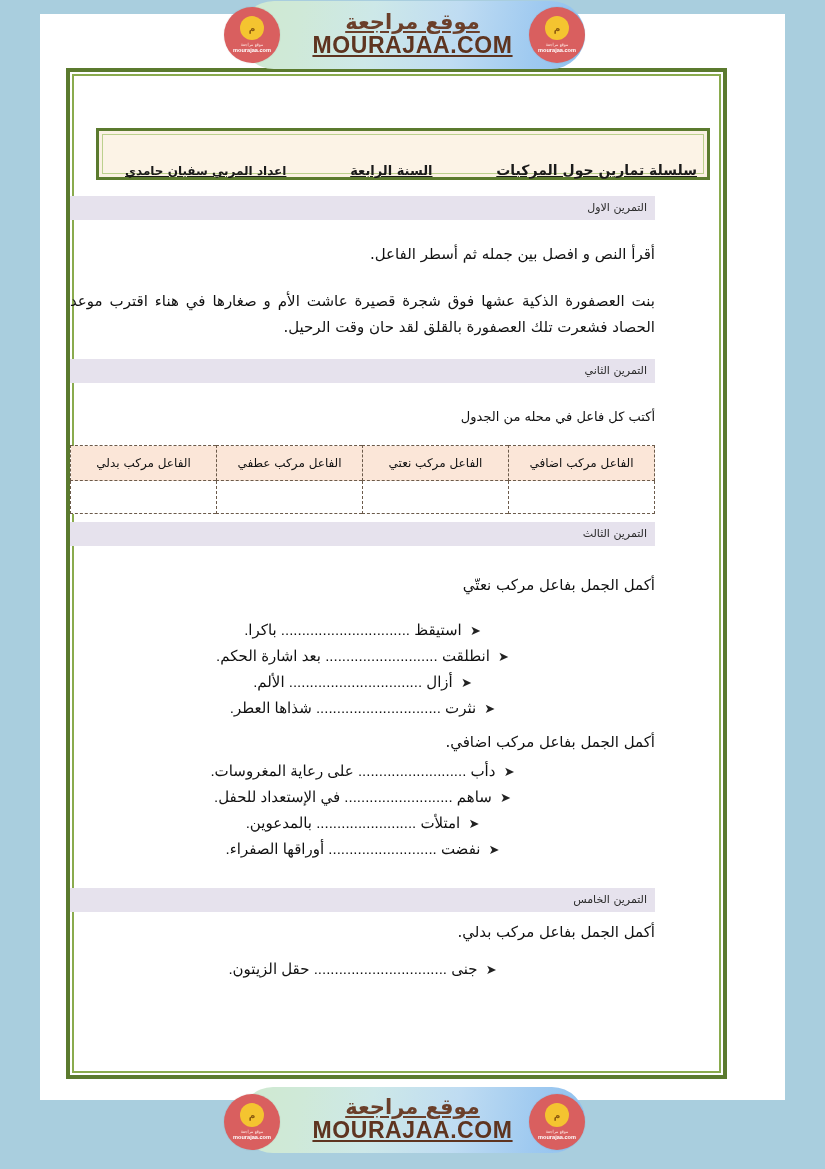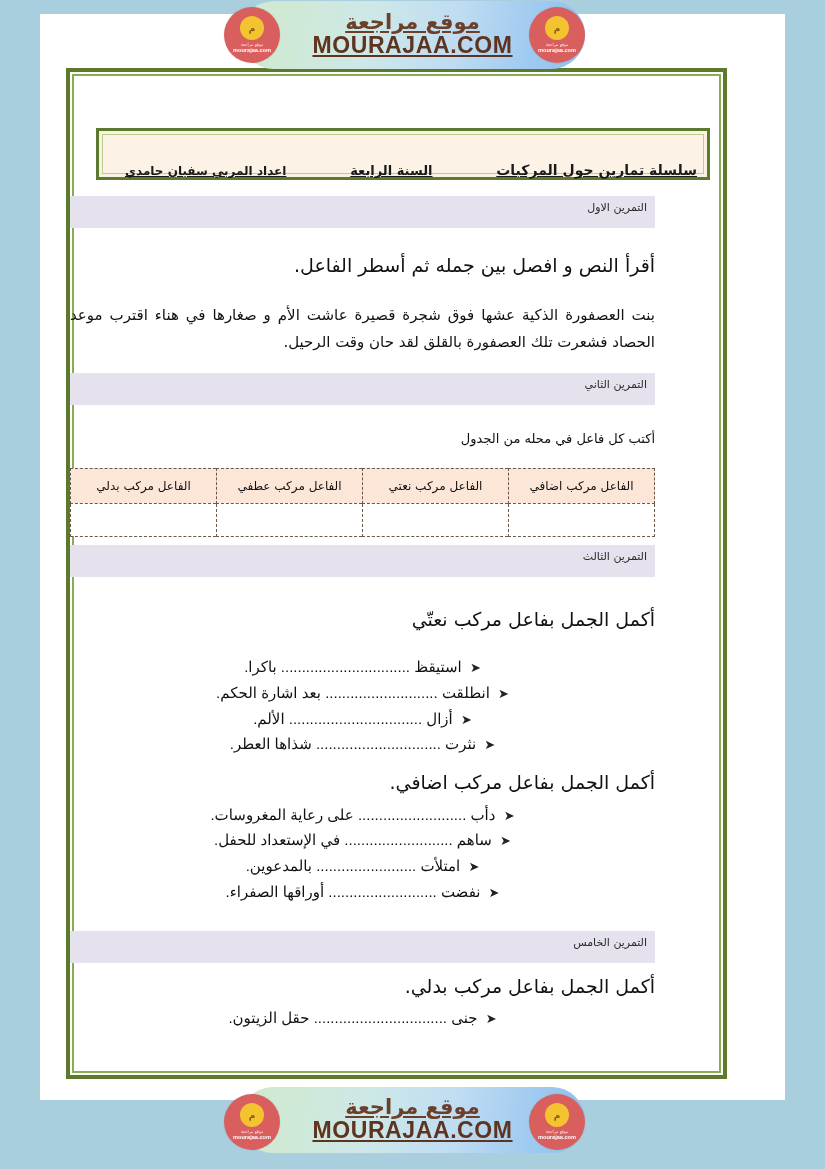--- a/index.html
+++ b/index.html
@@ -201,32 +201,32 @@
     color: #1a1a1a;
     font-weight: bold;
     text-decoration: underline;
     font-family: "DejaVu Sans", sans-serif;
     margin-left: 16px;
   }
 
   
   .ex-head {
     background: #e6e2ed;
-    height: 32px;
+    height: 24px;
     line-height: 24px;
     font-size: 11px;
     color: #2a2a2a;
     padding: 0 8px 0 8px;
     margin: 0;
     box-sizing: border-box;
     font-family: "DejaVu Sans", sans-serif;
   }
 
   .instr {
-    font-size: 19px;
+    font-size: 15px;
     color: #111;
     margin: 0;
     padding: 0;
     line-height: 1.6;
     font-family: "DejaVu Sans", sans-serif;
   }
   .body-text {
     font-size: 15px;
     color: #111;
     line-height: 1.75;
@@ -393,21 +393,21 @@
         <span>نفضت</span>
         <span class="dots">..........................</span>
         <span>أوراقها الصفراء.</span>
       </li>
     </ul>
   </div>
 
   <div style="margin-top:26px;">
     <div class="ex-head">التمرين الخامس</div>
     <div class="instr" style="margin-top:8px;">أكمل الجمل بفاعل مركب بدلي.</div>
-    <ul class="bullets" style="margin-top:4px;">
+    <ul class="bullets" style="margin-top:12px;">
       <li>
         <span class="bullet-mark">➤</span>
         <span>جنى</span>
         <span class="dots">................................</span>
         <span>حقل الزيتون.</span>
       </li>
     </ul>
   </div>
 
 </div>

